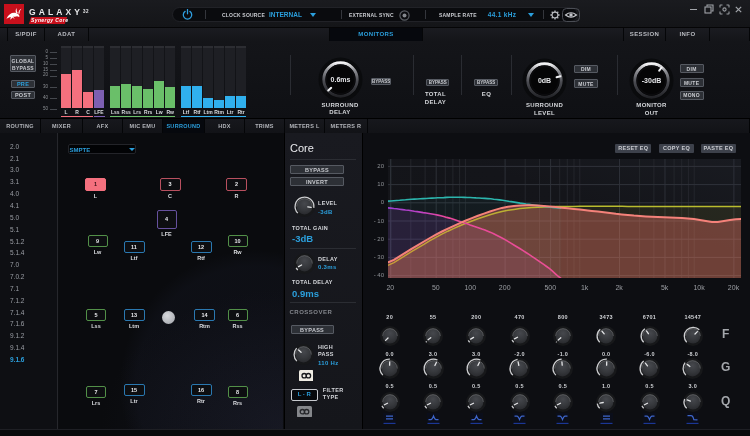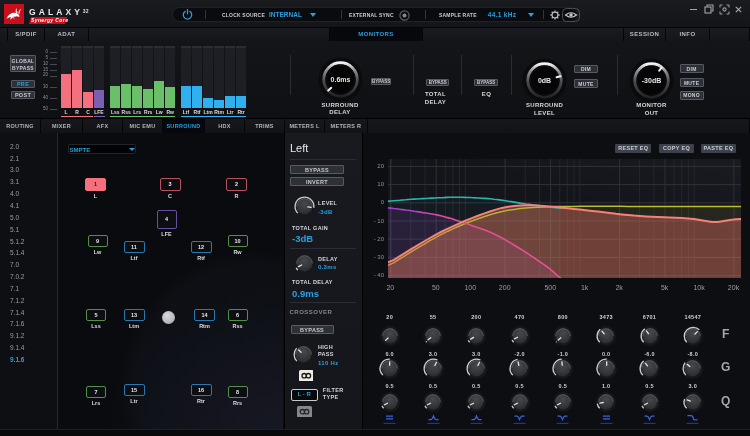--- a/index.html
+++ b/index.html
@@ -284,21 +284,21 @@
 <div class="ab" style="left:84.0px;top:399.5px;width:24px;font-size:5.5px;font-weight:bold;color:#dcdee2;text-align:center">Lrs</div>
 <div class="ab" style="left:123.5px;top:383.5px;width:21px;height:12.5px;background:#0d0e11;border:1px solid #2a78b0;border-radius:2px;color:#e8e9ec;font-size:5.5px;font-weight:bold;text-align:center;line-height:10.5px">15</div>
 <div class="ab" style="left:122.0px;top:397.5px;width:24px;font-size:5.5px;font-weight:bold;color:#dcdee2;text-align:center">Ltr</div>
 <div class="ab" style="left:190.5px;top:383.5px;width:21px;height:12.5px;background:#0d0e11;border:1px solid #2a78b0;border-radius:2px;color:#e8e9ec;font-size:5.5px;font-weight:bold;text-align:center;line-height:10.5px">16</div>
 <div class="ab" style="left:189.0px;top:397.5px;width:24px;font-size:5.5px;font-weight:bold;color:#dcdee2;text-align:center">Rtr</div>
 <div class="ab" style="left:227.5px;top:385.5px;width:20px;height:12.5px;background:#0d0e11;border:1px solid #529048;border-radius:2px;color:#e8e9ec;font-size:5.5px;font-weight:bold;text-align:center;line-height:10.5px">8</div>
 <div class="ab" style="left:225.5px;top:399.5px;width:24px;font-size:5.5px;font-weight:bold;color:#dcdee2;text-align:center">Rrs</div>
 <div class="ab" style="left:161.5px;top:310.5px;width:13px;height:13px;border-radius:50%;background:radial-gradient(circle at 40% 35%,#d8dadd,#9fa2a8)"></div>
 
 <div class="ab" style="left:284px;top:133px;width:79px;height:296px;background:linear-gradient(#191a20,#15161b);border-left:1px solid #000;border-right:1px solid #000"></div>
-<div class="ab" style="left:290px;top:142px;font-size:11px;color:#e8e9ec">Left</div>
+<div class="ab" style="left:290px;top:142px;font-size:11px;color:#e8e9ec">Core</div>
 <div class="btn" style="left:290px;top:165px;width:54px;height:9px;font-size:5.5px;line-height:8px">BYPASS</div>
 <div class="btn" style="left:290px;top:177.4px;width:54px;height:9px;font-size:5.5px;line-height:8px">INVERT</div>
 <div class="ab" style="left:290px;top:158.8px;width:66px;height:1px;background:#2b2d33"></div>
 <svg class="ab" style="left:291.5px;top:193.8px" width="25" height="25" viewBox="0 0 25 25">
 <circle cx="12.5" cy="12.5" r="10.5" fill="#17181a"></circle>
 <circle cx="12.5" cy="12.5" r="7.9" fill="url(#kg)"></circle>
 <path d="M4.60,12.5 A7.90,7.90 0 0 1 20.40,12.5" fill="none" stroke="rgba(255,255,255,0.25)" stroke-width="0.8"></path>
 <path d="M5.85,19.15 A9.40,9.40 0 1 1 21.81,13.81" fill="none" stroke="#cdced1" stroke-width="1.3"></path>
 <line x1="15.77" y1="12.96" x2="19.13" y2="13.43" stroke="#e3e4e6" stroke-width="1.3" stroke-linecap="round"></line>
 </svg>

